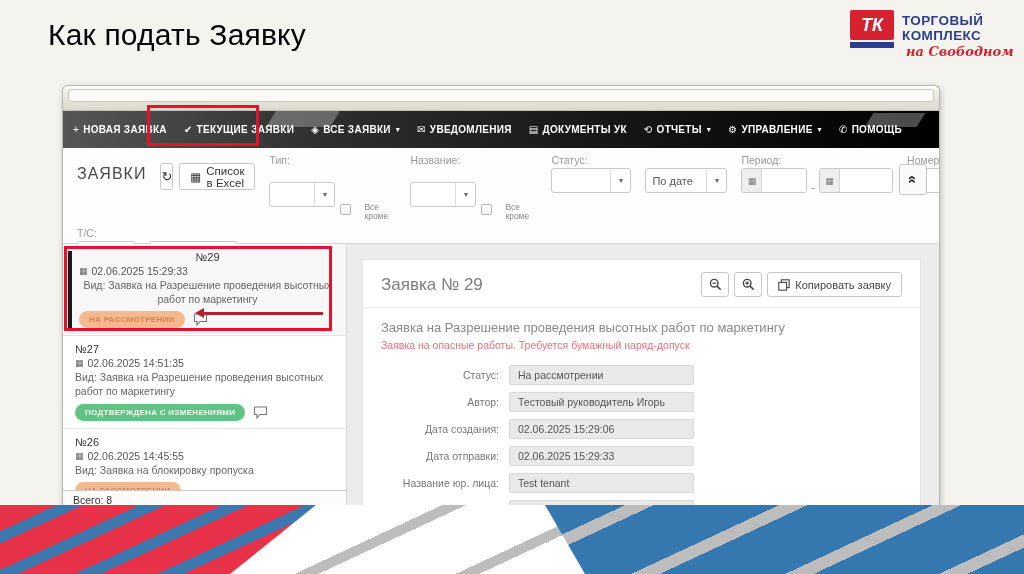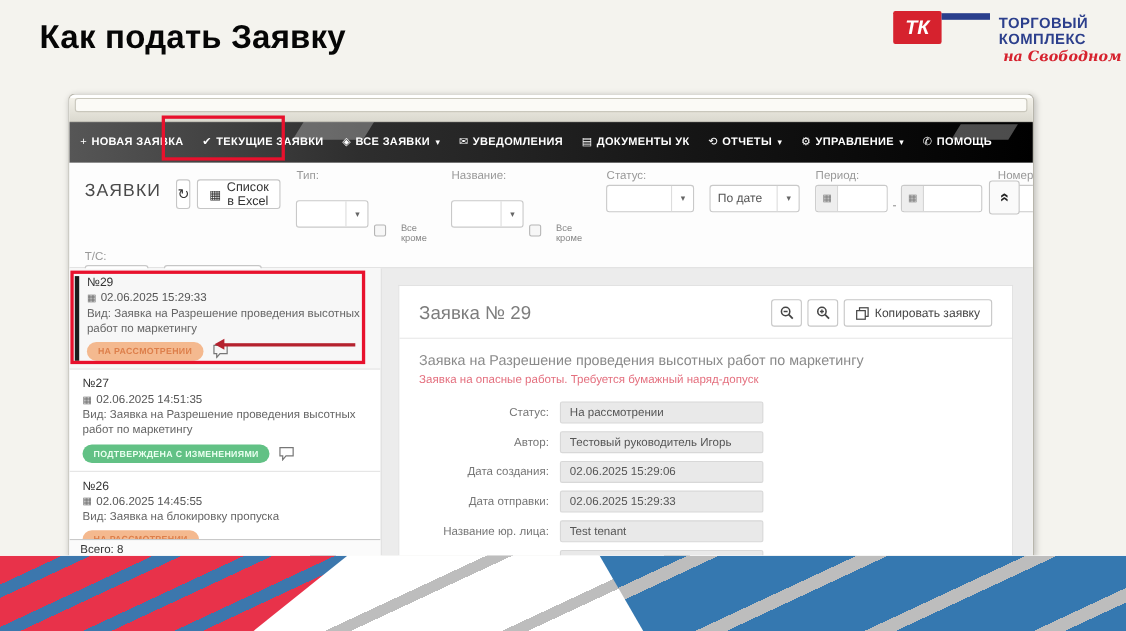--- a/index.html
+++ b/index.html
@@ -2,25 +2,25 @@
 <html><head>
 <meta charset="utf-8">
 <style>
   * { margin:0; padding:0; box-sizing:border-box; }
   html,body { width:1024px; height:574px; }
   body { font-family:"Liberation Sans","DejaVu Sans",sans-serif; background:#f4f3ee; position:relative; overflow:hidden; }
 
   .slide { position:absolute; inset:0; background:#f4f3ee; }
 
   
-  .slide-title { position:absolute; left:36px; top:18px; font-size:30px; font-weight:700; color:#060606; letter-spacing:.2px; }
+  .slide-title { position:absolute; left:48px; top:18px; font-size:30px; font-weight:400; color:#060606; letter-spacing:.2px; }
 
   
   .logo { position:absolute; left:812px; top:10px; display:flex; gap:8px; }
-  .logo-mark-wrap { display:flex; flex-direction:row; }
+  .logo-mark-wrap { display:flex; flex-direction:column;margin-left:38px; }
   .logo-mark { width:44px; height:30px; background:#d6222e; color:#fff; font-weight:700; font-style:italic; font-size:18px; display:flex; align-items:center; justify-content:center; border-radius:2px; }
   .logo-bar { width:44px; height:6px; background:#293e8c; margin-top:2px; }
   .logo-text1 { font-size:13.5px; font-weight:700; color:#2c3f8c; letter-spacing:.4px; margin-top:3px; }
   .logo-text2 { font-family:"DejaVu Serif",serif; font-style:italic; font-size:13px; font-weight:700; color:#d6222e; margin-top:1px; margin-left:4px; }
 
   
   .app { position:absolute; left:62px; top:85px; width:878px; height:420px; border:1px solid #b8b6ac; border-bottom:none; border-radius:6px 6px 0 0; box-shadow:1px 2px 6px rgba(0,0,0,.22); overflow:hidden; background:#fff; }
 
   .browser-bar { height:22px; background:linear-gradient(#f3f1e9,#dbd9cf); border-bottom:1px solid #c2c0b6; }
   .browser-bar .addr { margin:3px 5px; height:13px; background:#fbfaf6; border:1px solid #c9c7bc; border-radius:3px; }
@@ -65,21 +65,21 @@
   .in-tc { width:58px; }
   .in-search { width:100px; }
   .in-search::placeholder { color:#b5b5b5; }
   .btn-reset { height:27px; padding:0 10px; margin:14px 0 0 14px; }
 
   
   .content { display:flex; height:265px; background:#ececec; }
 
   aside.list { position:relative; width:284px; background:#fff; border-right:1px solid #d9d9d9; overflow:hidden; flex:none; }
   .item { position:relative; padding:7px 10px 7px 12px; border-bottom:1px solid #e4e4e4; cursor:pointer; }
-  .item.selected { background:#f7f7f7; padding-left:16px; }
+  .item.selected { background:#f7f7f7; padding-left:16px;text-align:center; }
   .sel-bar { position:absolute; left:5px; top:7px; bottom:7px; width:4px; background:#1b1b1b; }
   .item .num { font-size:11px; color:#333; margin-bottom:2px; }
   .item .date { font-size:10.5px; color:#555; margin-bottom:2px; display:flex; align-items:center; gap:4px; }
   .item .date .cal { font-size:9px; color:#666; }
   .item .kind { font-size:10.5px; color:#666; line-height:1.3; margin-bottom:5px; }
   .badge-row { display:flex; align-items:center; gap:8px; }
   .badge { display:inline-block; font-size:8px; font-weight:700; letter-spacing:.3px; padding:4px 10px; border-radius:10px; white-space:nowrap; }
   .badge.orange { background:#f4b98f; color:#dd7f4b; }
   .badge.green { background:#62c185; color:#eafff0; }
   .list-footer { position:absolute; left:0; right:0; bottom:0; height:19px; background:#fbfbfb; border-top:1px solid #c9c9c9; font-size:10.5px; color:#333; padding:3px 10px; }

